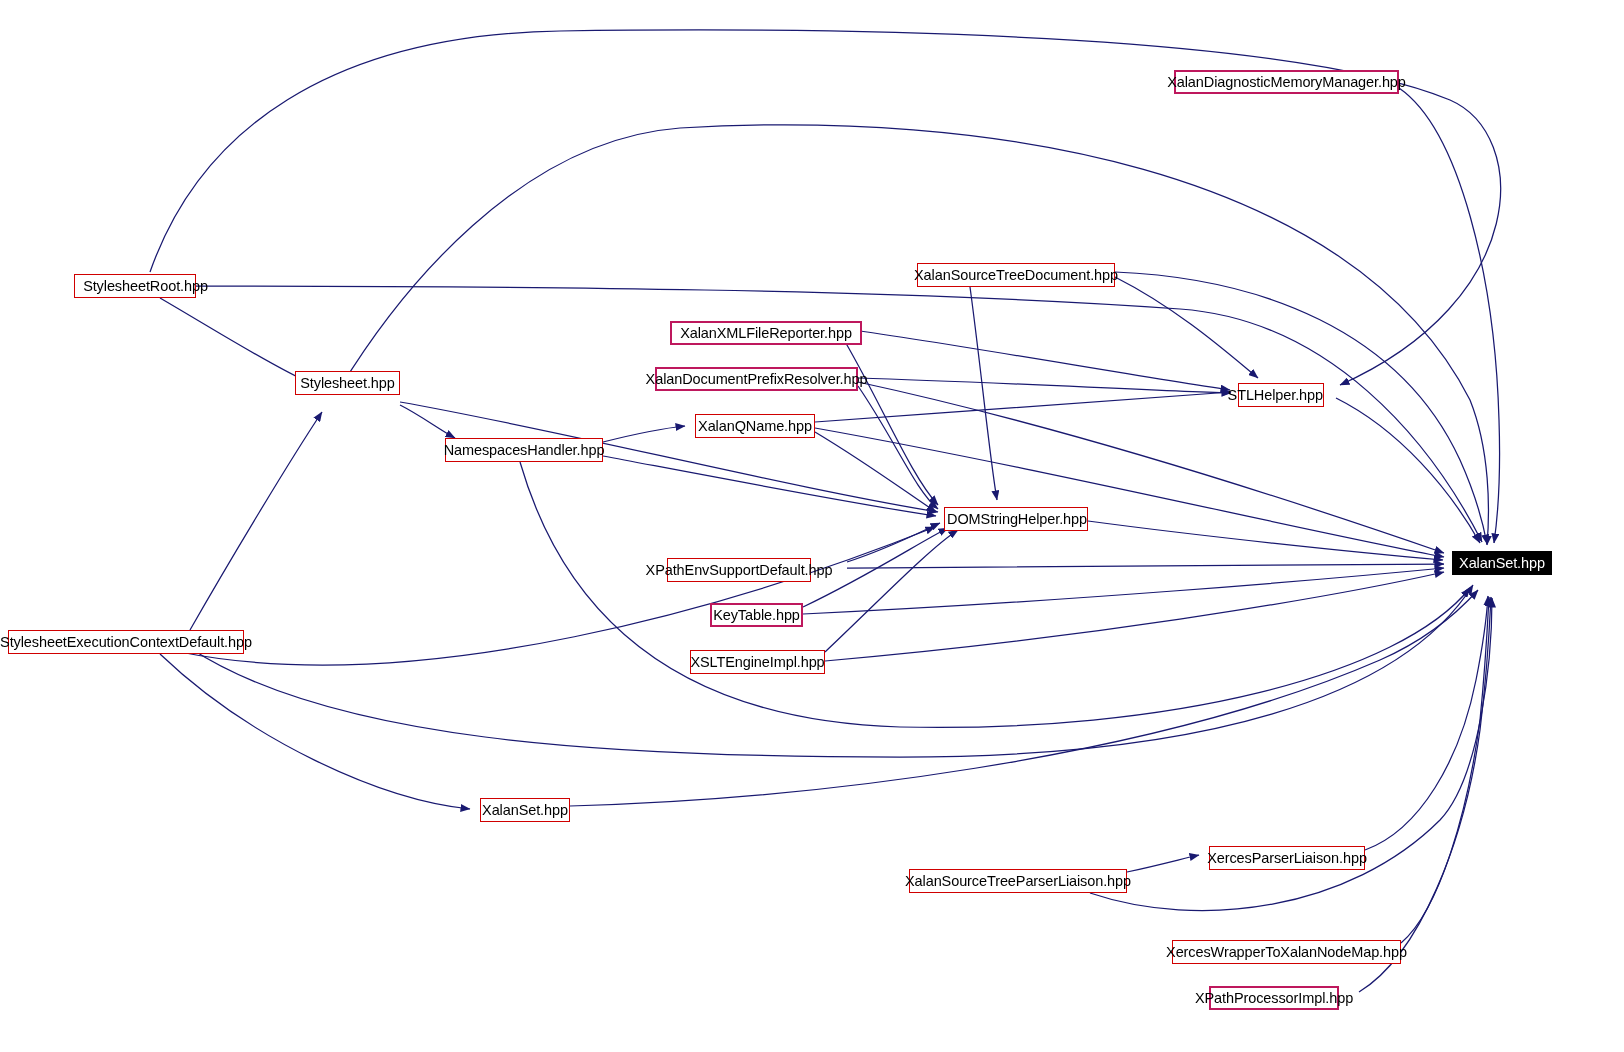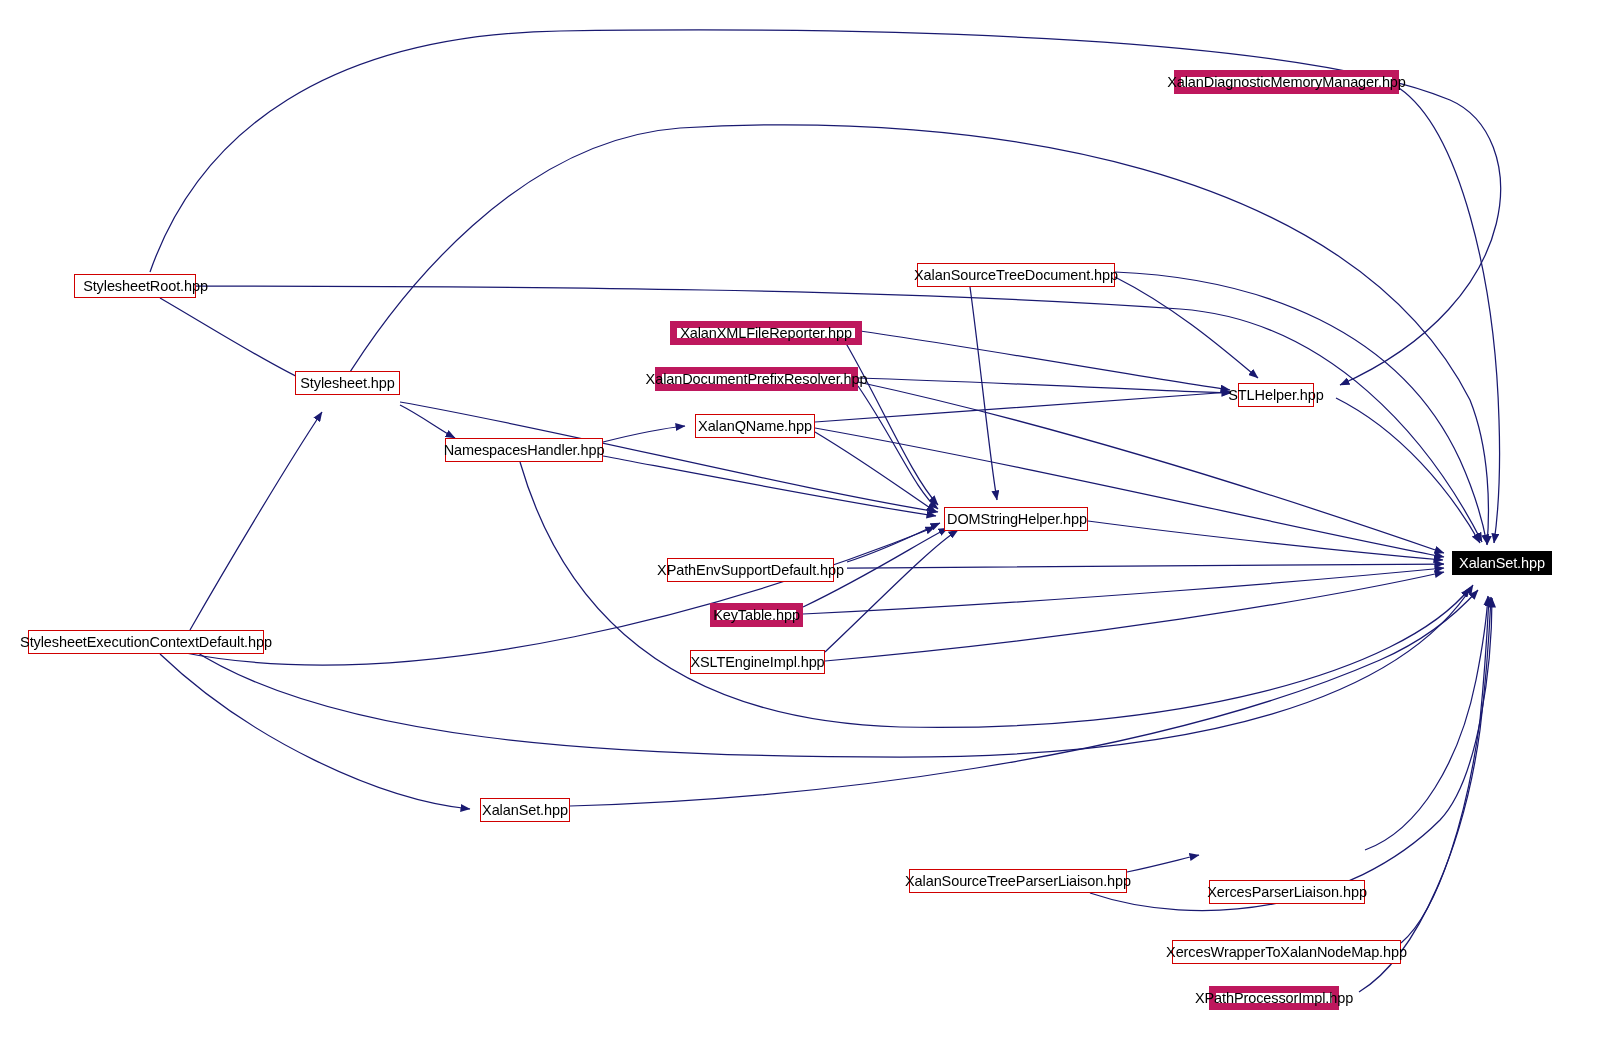--- a/index.html
+++ b/index.html
@@ -20,21 +20,21 @@
     font-size:14.5px;
     line-height:1;
     display:flex;
     align-items:center;
     justify-content:center;
     white-space:nowrap;
     height:24px;
     letter-spacing:-0.1px;
     z-index:5;
   }
-  .node.black-border{border:7px solid #be185d;}
+  .node.black-border{border:2px solid #be185d;}
   .node.current{
     background:#000000;
     border:1px solid #000000;
     color:#ffffff;
   }
 </style>
 </head>
 <body>
 
 <div id="canvas">
@@ -128,21 +128,21 @@
   </svg>
 
   <div class="node" style="left:74px;top:274px;width:122px;padding-left:21px;">
     <span>StylesheetRoot.hpp</span>
   </div>
 
   <div class="node" style="left:295px;top:371px;width:105px;">
     <span>Stylesheet.hpp</span>
   </div>
 
-  <div class="node" style="left:28px;top:630px;width:236px;">
+  <div class="node" style="left:8px;top:630px;width:236px;">
     <span>StylesheetExecutionContextDefault.hpp</span>
   </div>
 
   <div class="node" style="left:445px;top:438px;width:158px;">
     <span>NamespacesHandler.hpp</span>
   </div>
 
   <div class="node" style="left:480px;top:798px;width:90px;">
     <span>XalanSet.hpp</span>
   </div>
@@ -156,49 +156,49 @@
   </div>
 
   <div class="node" style="left:695px;top:414px;width:120px;">
     <span>XalanQName.hpp</span>
   </div>
 
   <div class="node" style="left:944px;top:507px;width:144px;justify-content:flex-end;">
     <span>DOMStringHelper.hpp</span>
   </div>
 
-  <div class="node" style="left:667px;top:558px;width:167px;">
+  <div class="node" style="left:667px;top:558px;width:144px;">
     <span>XPathEnvSupportDefault.hpp</span>
   </div>
 
   <div class="node black-border" style="left:710px;top:603px;width:93px;">
     <span>KeyTable.hpp</span>
   </div>
 
   <div class="node" style="left:690px;top:650px;width:135px;">
     <span>XSLTEngineImpl.hpp</span>
   </div>
 
   <div class="node" style="left:917px;top:263px;width:198px;">
     <span>XalanSourceTreeDocument.hpp</span>
   </div>
 
-  <div class="node" style="left:1238px;top:383px;width:76px;">
+  <div class="node" style="left:1238px;top:383px;width:86px;justify-content:flex-end;">
     <span>STLHelper.hpp</span>
   </div>
 
   <div class="node black-border" style="left:1174px;top:70px;width:225px;">
     <span>XalanDiagnosticMemoryManager.hpp</span>
   </div>
 
   <div class="node" style="left:909px;top:869px;width:218px;">
     <span>XalanSourceTreeParserLiaison.hpp</span>
   </div>
 
-  <div class="node" style="left:1209px;top:880px;width:156px;">
+  <div class="node" style="left:1209px;top:846px;width:156px;">
     <span>XercesParserLiaison.hpp</span>
   </div>
 
   <div class="node" style="left:1172px;top:940px;width:229px;">
     <span>XercesWrapperToXalanNodeMap.hpp</span>
   </div>
 
   <div class="node black-border" style="left:1209px;top:986px;width:130px;">
     <span>XPathProcessorImpl.hpp</span>
   </div>

